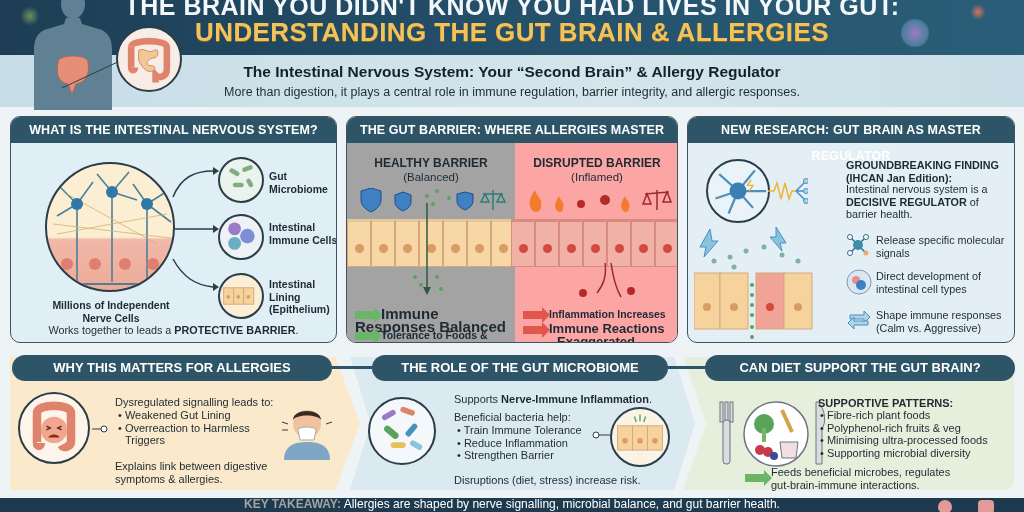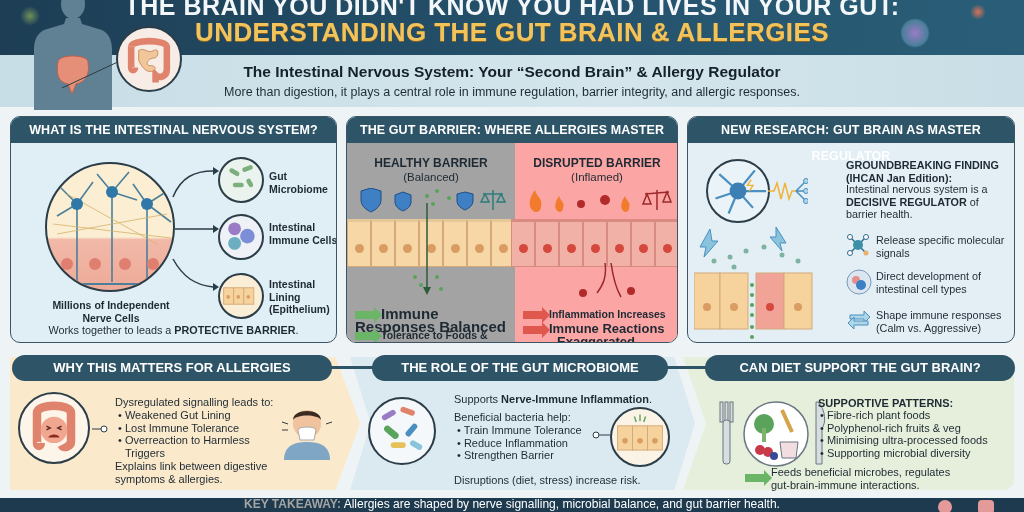--- a/index.html
+++ b/index.html
@@ -357,21 +357,20 @@
       <path d="M30 46 C32 42 40 42 42 46 Z" fill="#8a2a22"></path>
     </svg>
 </div>
 <svg style="position:absolute;left:92px;top:424px;width:16px;height:10px">
     <line x1="0" y1="5" x2="10" y2="5" stroke="#2b3d48"></line>
     <circle cx="12" cy="5" r="3" fill="#fff" stroke="#2b3d48"></circle>
   </svg>
 <div class="txt" style="left:115px;top:396px;width:200px;font-size:11px;">Dysregulated signalling leads to:</div>
 <div class="txt bullets" style="left:118px;top:409px;width:180px;font-size:11px;">
   <div>• <span>Weakened Gut Lining</span></div>
-  <div>• <span>Lost Immune Tolerance</span></div>
   <div>• <span>Overreaction to Harmless</span></div>
   <div style="padding-left:7px;"><span>Triggers</span></div>
 </div>
 <div class="txt" style="left:115px;top:460px;width:160px;font-size:11px;">Explains link between digestive symptoms &amp; allergies.</div>
 <svg style="position:absolute;left:280px;top:400px;width:54px;height:60px">
   <path d="M4 60 C4 46 14 42 27 42 C40 42 50 46 50 60 Z" fill="#7fa6c4"></path>
   <circle cx="27" cy="24" r="14" fill="#f0c39e"></circle>
   <path d="M13 20 C13 8 41 8 41 20 C38 14 16 14 13 20 Z" fill="#3a2a22"></path>
   <path d="M18 30 C18 26 36 26 36 30 L34 40 L20 40 Z" fill="#fff" stroke="#aaa"></path>
   <g stroke="#3a3a3a" stroke-width="1">

